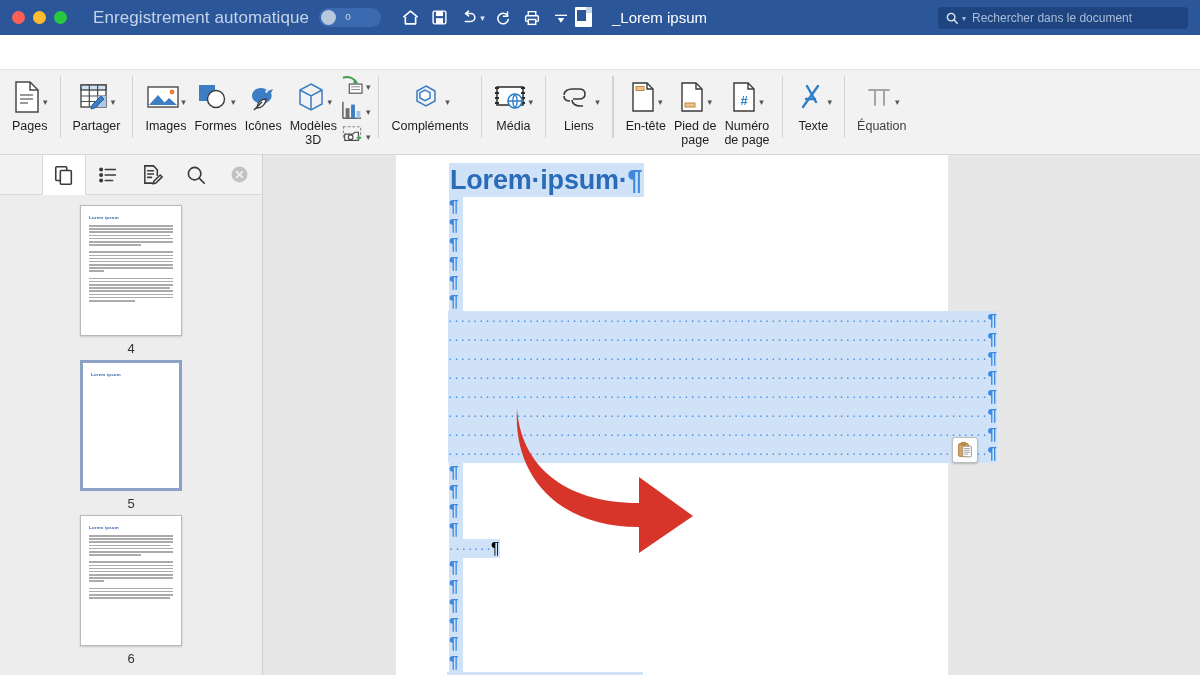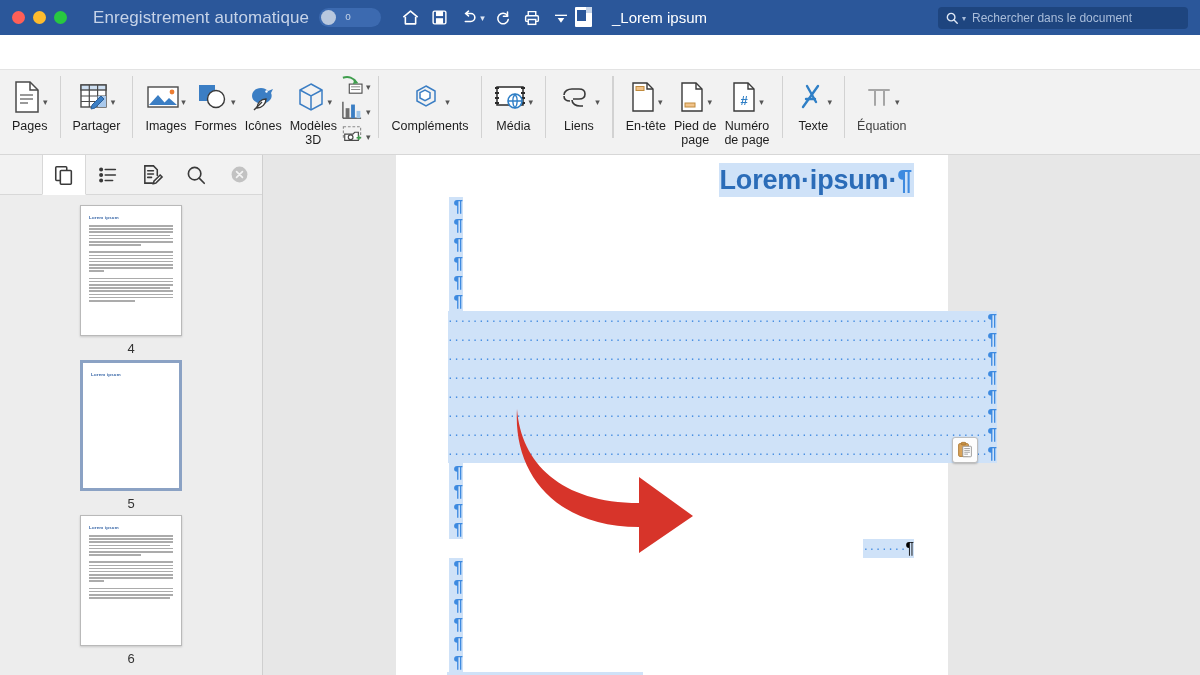--- a/index.html
+++ b/index.html
@@ -232,21 +232,20 @@
   .th-line { height: 1.6px; background: #8a8a8a; margin-bottom: 1.6px; opacity: .72; }
   .th-gap { height: 4px; }
   .thumb-num { font-size: 13px; color: #333; margin-top: 5px; }
 
   
   .canvas {
     flex: 1; height: 520px;
     background: #e7e7e7;
     position: relative;
     overflow: hidden;
-    text-align: right;
   }
   .page {
     position: absolute;
     left: 133px; top: 0;
     width: 552px; height: 520px;
     background: #ffffff;
   }
   .pagebody {
     position: absolute;
     left: 53px; top: 8px;

